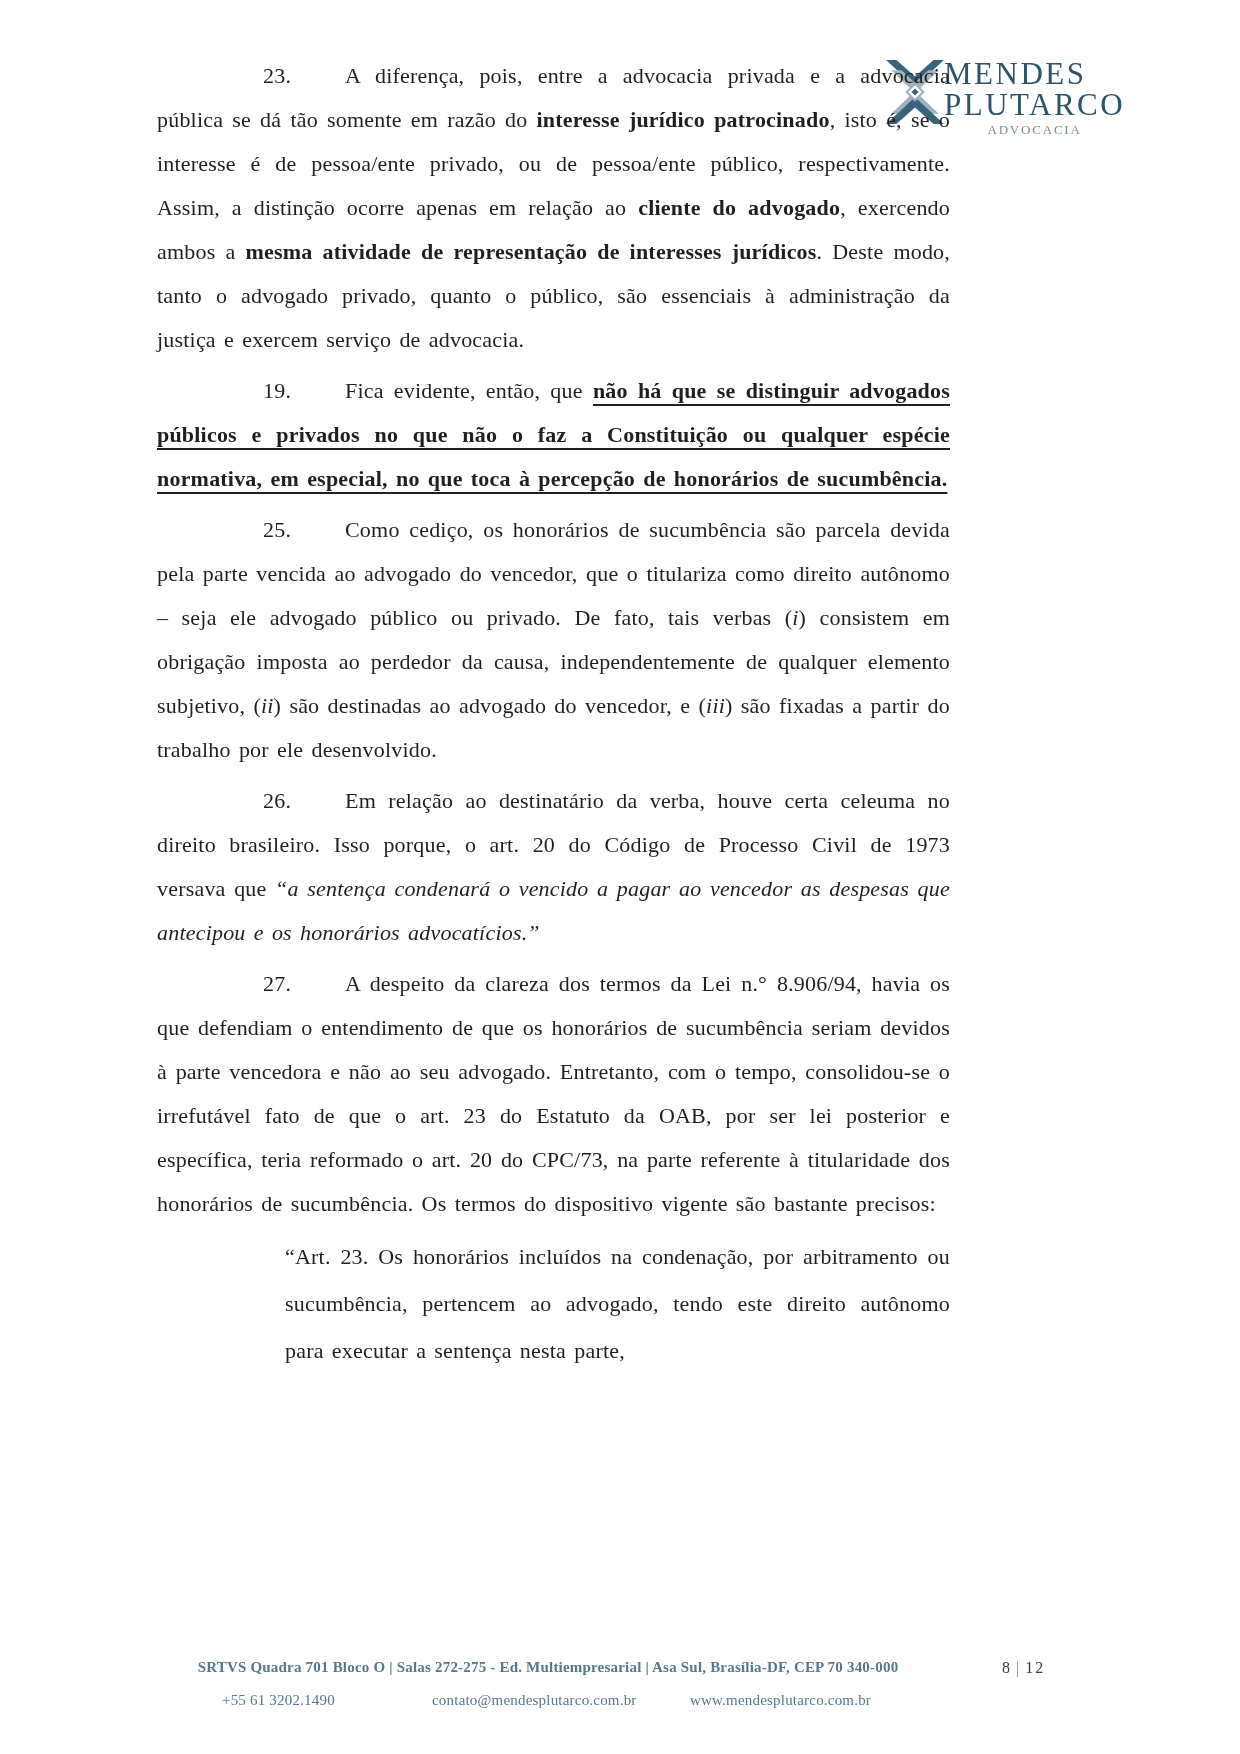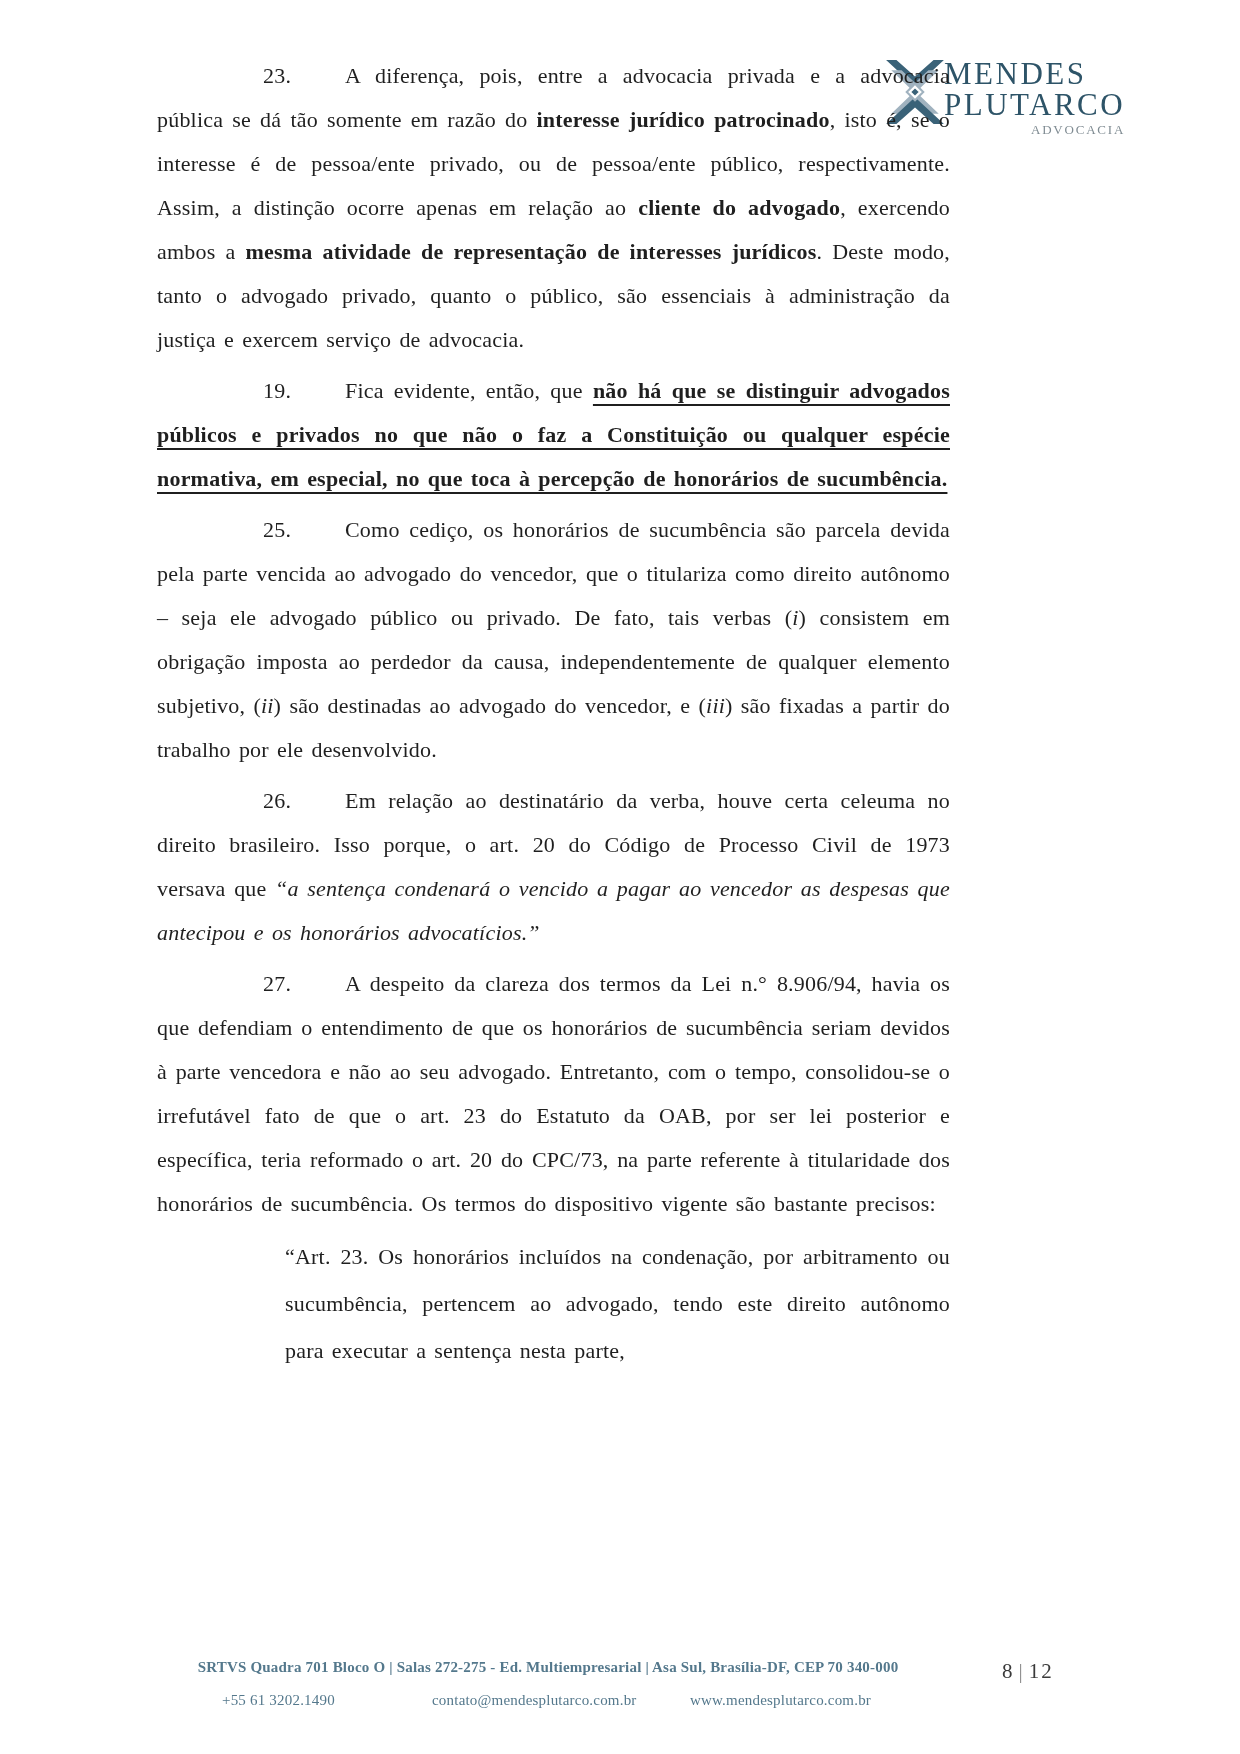--- a/index.html
+++ b/index.html
@@ -29,21 +29,21 @@
     font-size: 31px;
     line-height: 31px;
     letter-spacing: 2.5px;
     color: var(--logo-text, #2e5468);
     white-space: nowrap;
   }
   .logo-tagline {
     font-size: 13px;
     letter-spacing: 1.8px;
     color: var(--logo-tagline, #7f8b92);
-    text-align: right;
+    text-align: center;
     margin-top: 2px;
   }
 
   
   .doc-body {
     position: absolute;
     left: 157px;
     top: 0;
     width: 793px;
     padding-top: 54px;
@@ -84,21 +84,21 @@
     text-align: center;
     font-size: 15px;
     letter-spacing: 0.2px;
     color: var(--footer-color, #54788c);
     font-weight: bold;
   }
   .page-number {
     position: absolute;
     left: 1002px;
     top: 1659px;
-    font-size: 21px;
+    font-size: 16px;
     letter-spacing: 2px;
     color: #3a3a3a;
     white-space: nowrap;
   }
   .page-number .sep { color: #8a8a8a; padding: 0 4px; }
   .footer-line2 {
     position: absolute;
     left: 140px;
     top: 1692px;
     width: 816px;

